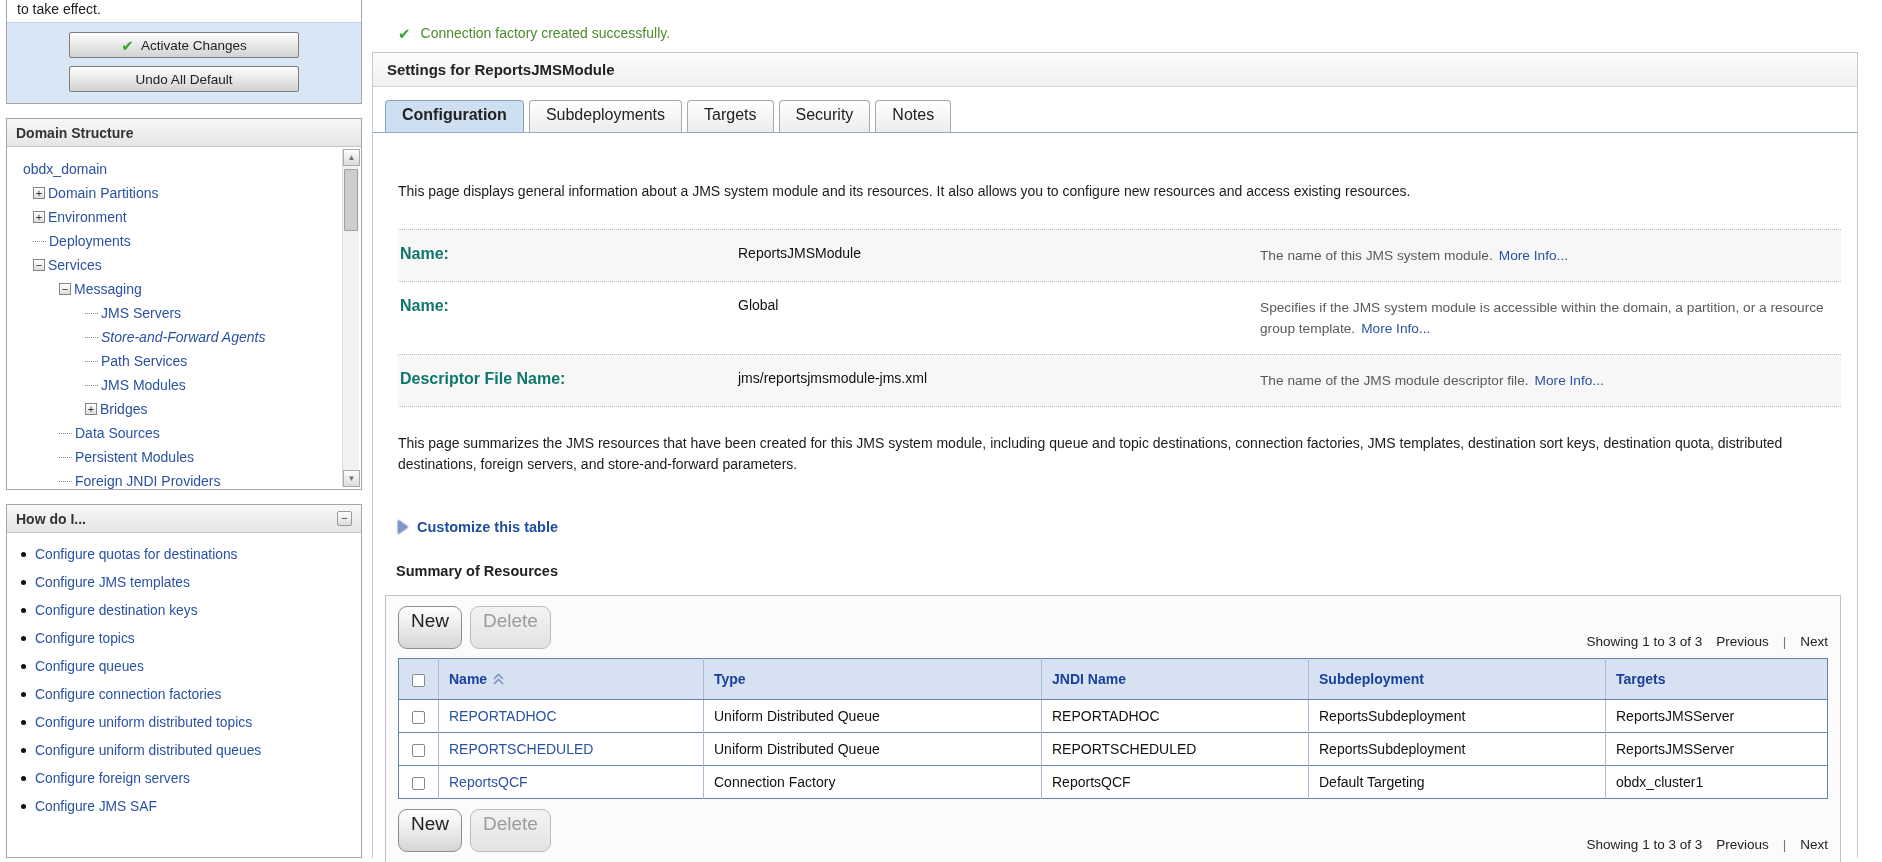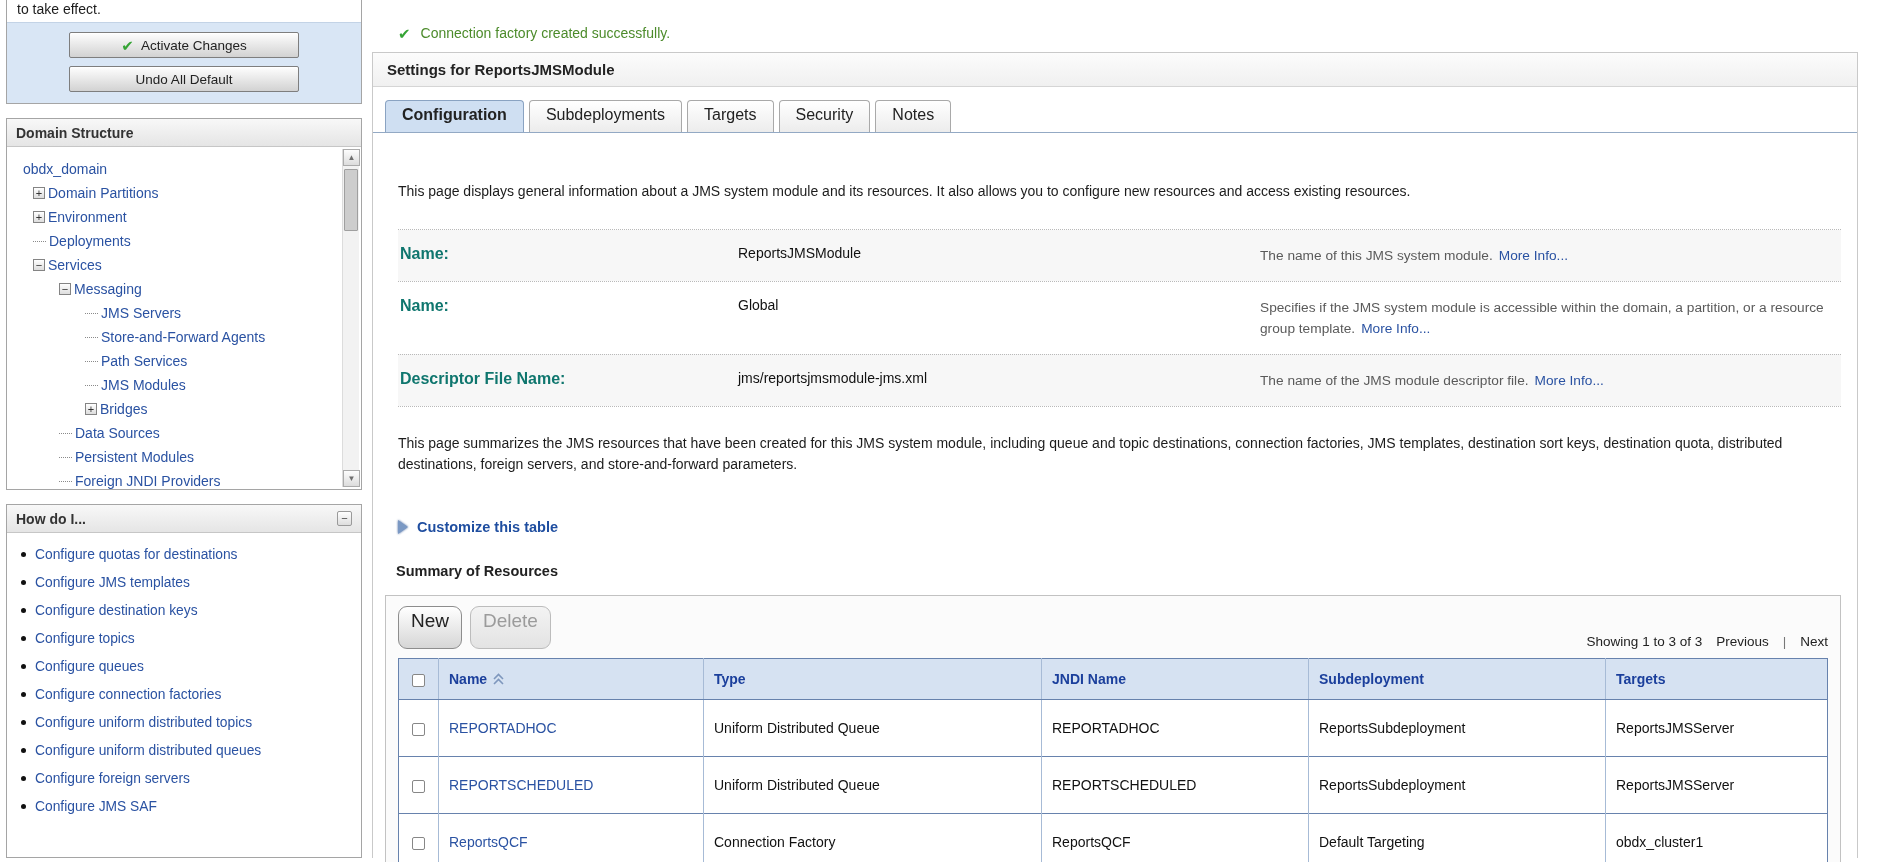--- a/index.html
+++ b/index.html
@@ -102,21 +102,21 @@
   .btn.disabled{color:#9b9b9b;border-color:#bcbcbc;background:linear-gradient(#f3f3f3,#e3e3e3);cursor:default;}
   .paging{font-size:13.5px;color:#222;display:flex;align-items:center;gap:14px;}
   .pg-sep{color:#777;}
   .pg-link{color:#222;cursor:pointer;}
 
   table.res{width:100%;border-collapse:collapse;table-layout:fixed;background:#fff;
     margin-top:9px;border:1px solid var(--table_border);}
   table.res th{background:var(--table_header_bg);color:var(--table_header_text);font-size:14px;
     text-align:left;padding:12px 10px;border-bottom:1px solid var(--table_border);}
   table.res th .th-inner{display:flex;align-items:center;gap:5px;}
-  table.res td{font-size:14px;color:#111;padding:20px 10px;border-top:1px solid var(--table_border);}
+  table.res td{font-size:14px;color:#111;padding:8px 10px;border-top:1px solid var(--table_border);}
   table.res th + th, table.res td + td{border-left:1px solid var(--table_border_light);}
   table.res td.first, table.res th.first{text-align:center;padding:8px 4px;}
   .cb{display:inline-block;width:13px;height:13px;border:1px solid #878787;border-radius:2px;
     background:#fff;vertical-align:middle;cursor:pointer;}
   td.name-cell a{color:var(--link);text-decoration:none;}
 </style>
 </head>
 <body>
 
 <div class="page">
@@ -162,21 +162,21 @@
               <a href="#">Services</a>
             </div>
             <div class="tree-row" style="padding-left: 44px;">
               <span class="toggle-box">−</span>
               <a href="#">Messaging</a>
             </div>
             <div class="tree-row" style="padding-left: 70px;">
               <span class="dash"></span>
               <a href="#">JMS Servers</a>
             </div>
-            <div class="tree-row" style="padding-left: 70px;">
+            <div class="tree-row" style="padding-left: 70px; font-style: italic;">
               <span class="dash"></span>
               <a href="#">Store-and-Forward Agents</a>
             </div>
             <div class="tree-row" style="padding-left: 70px;">
               <span class="dash"></span>
               <a href="#">Path Services</a>
             </div>
             <div class="tree-row" style="padding-left: 70px;">
               <span class="dash"></span>
               <a href="#">JMS Modules</a>

